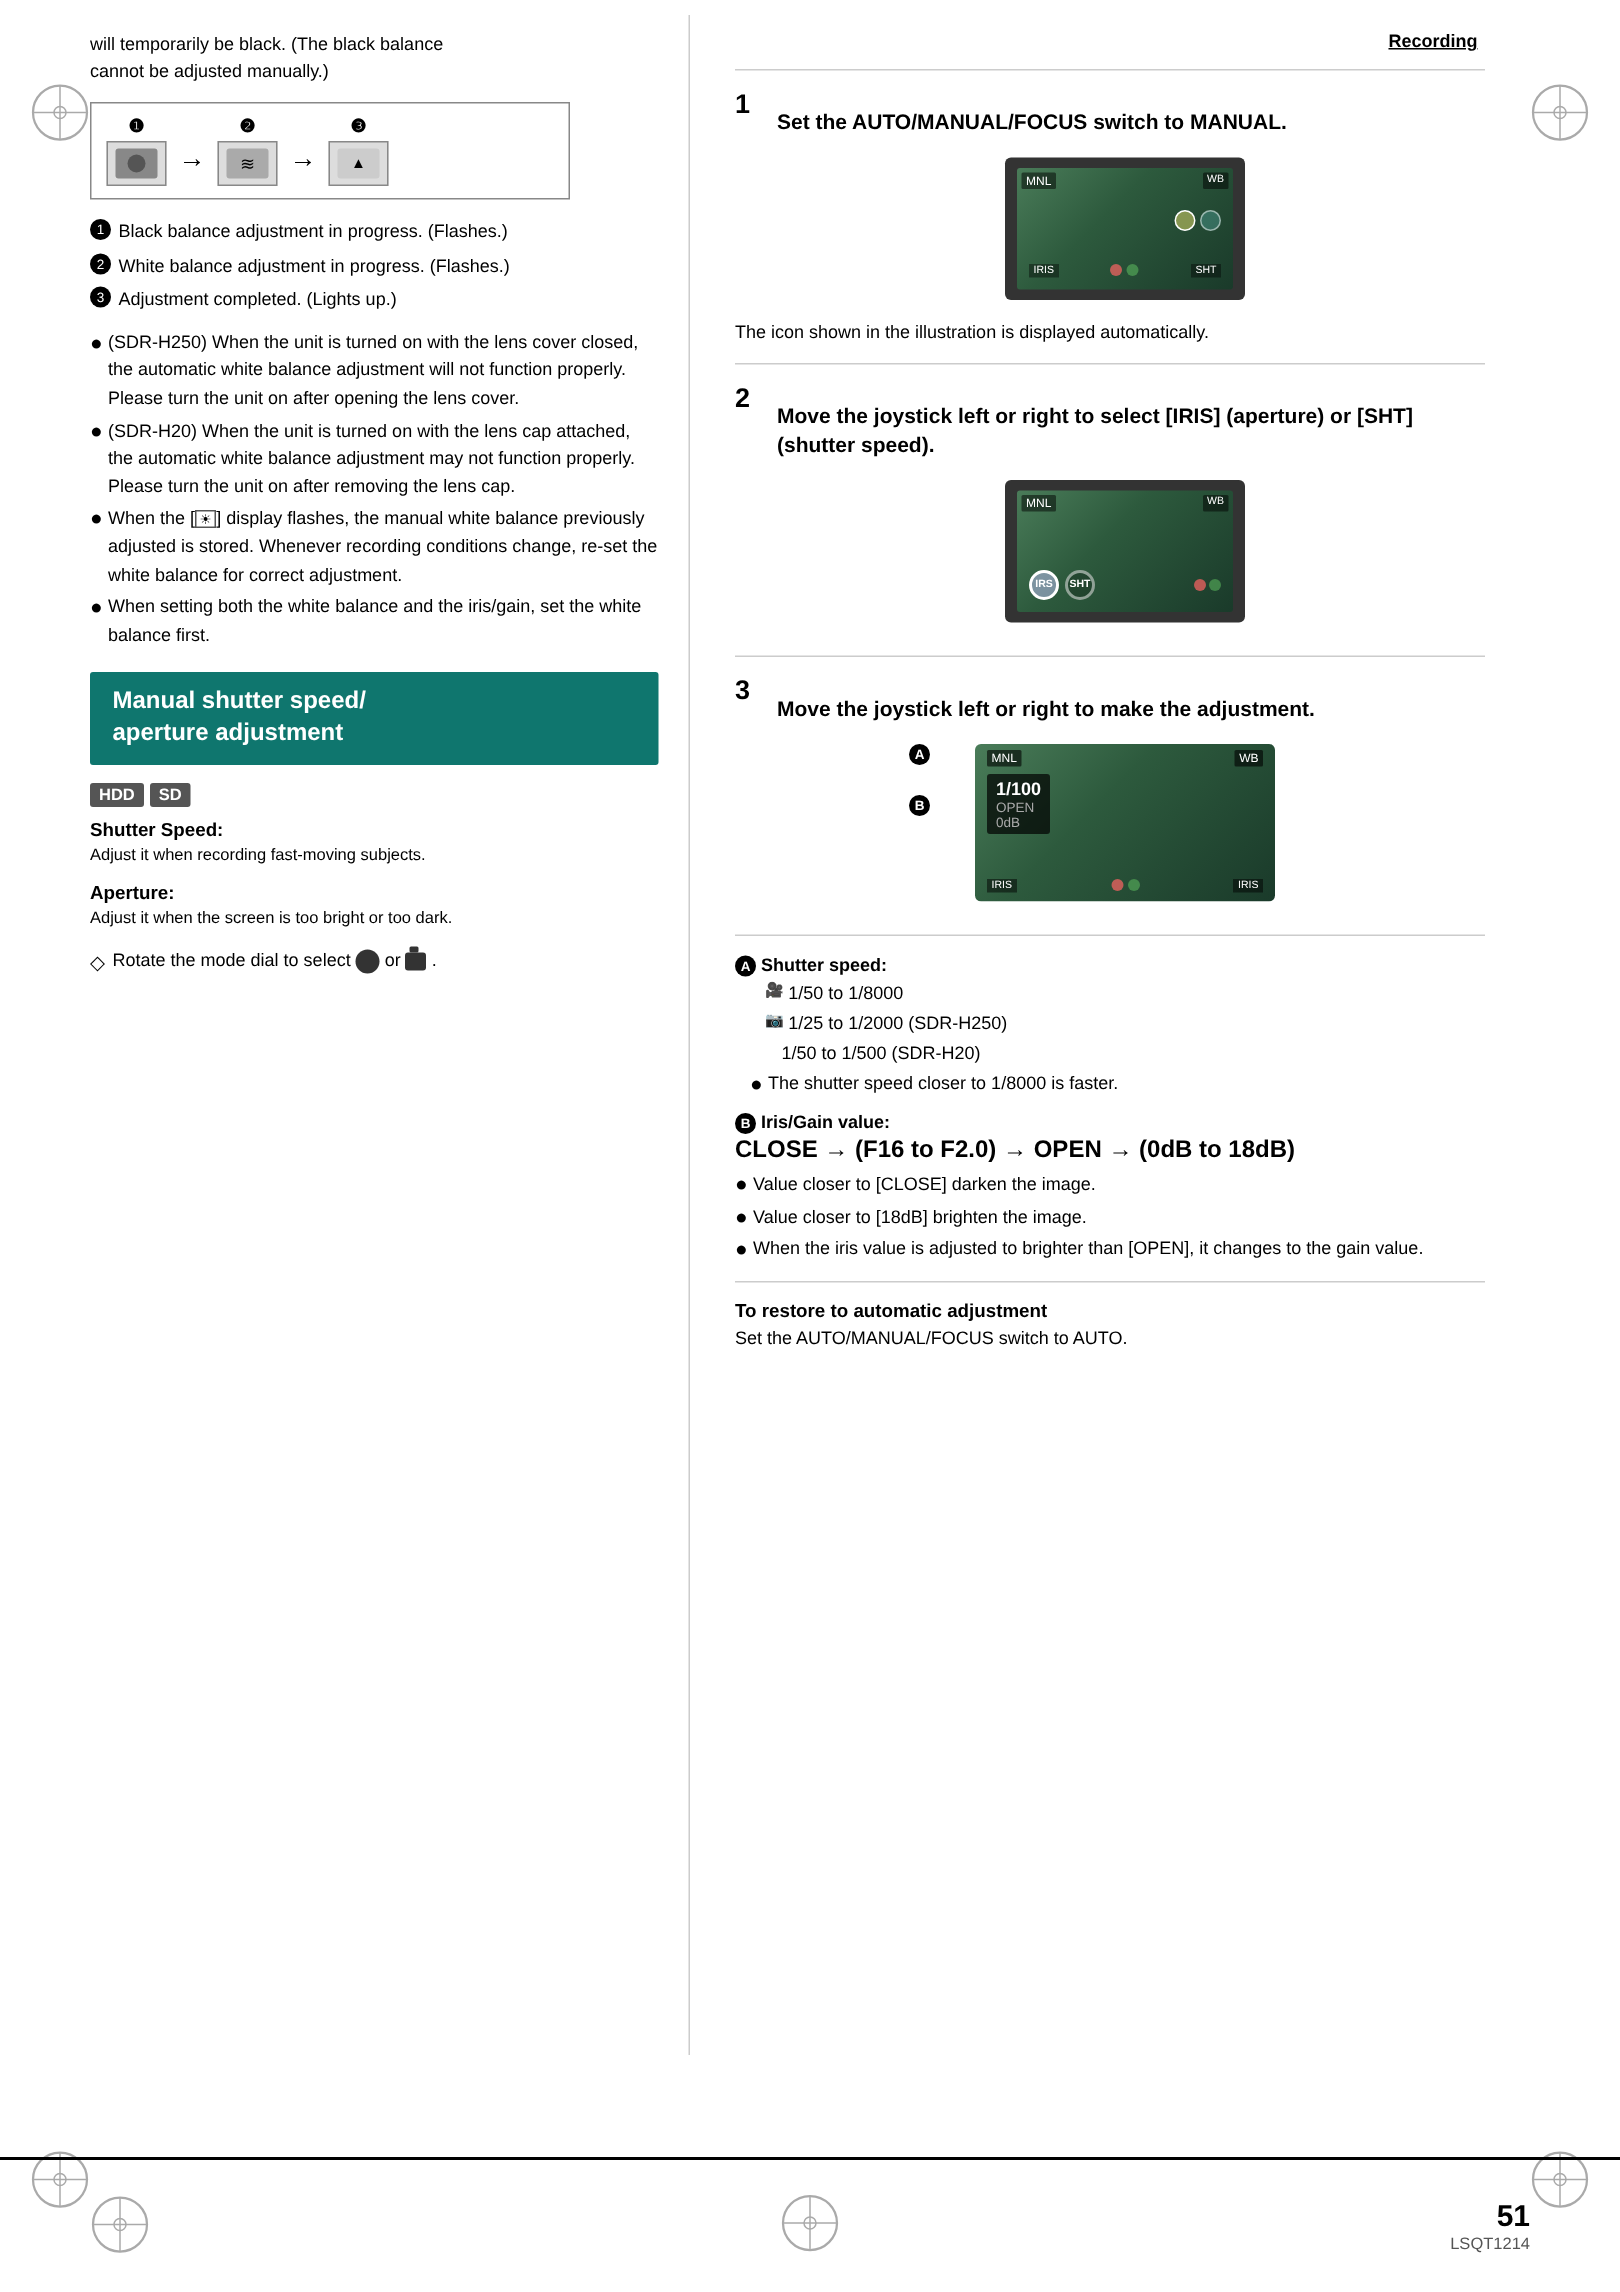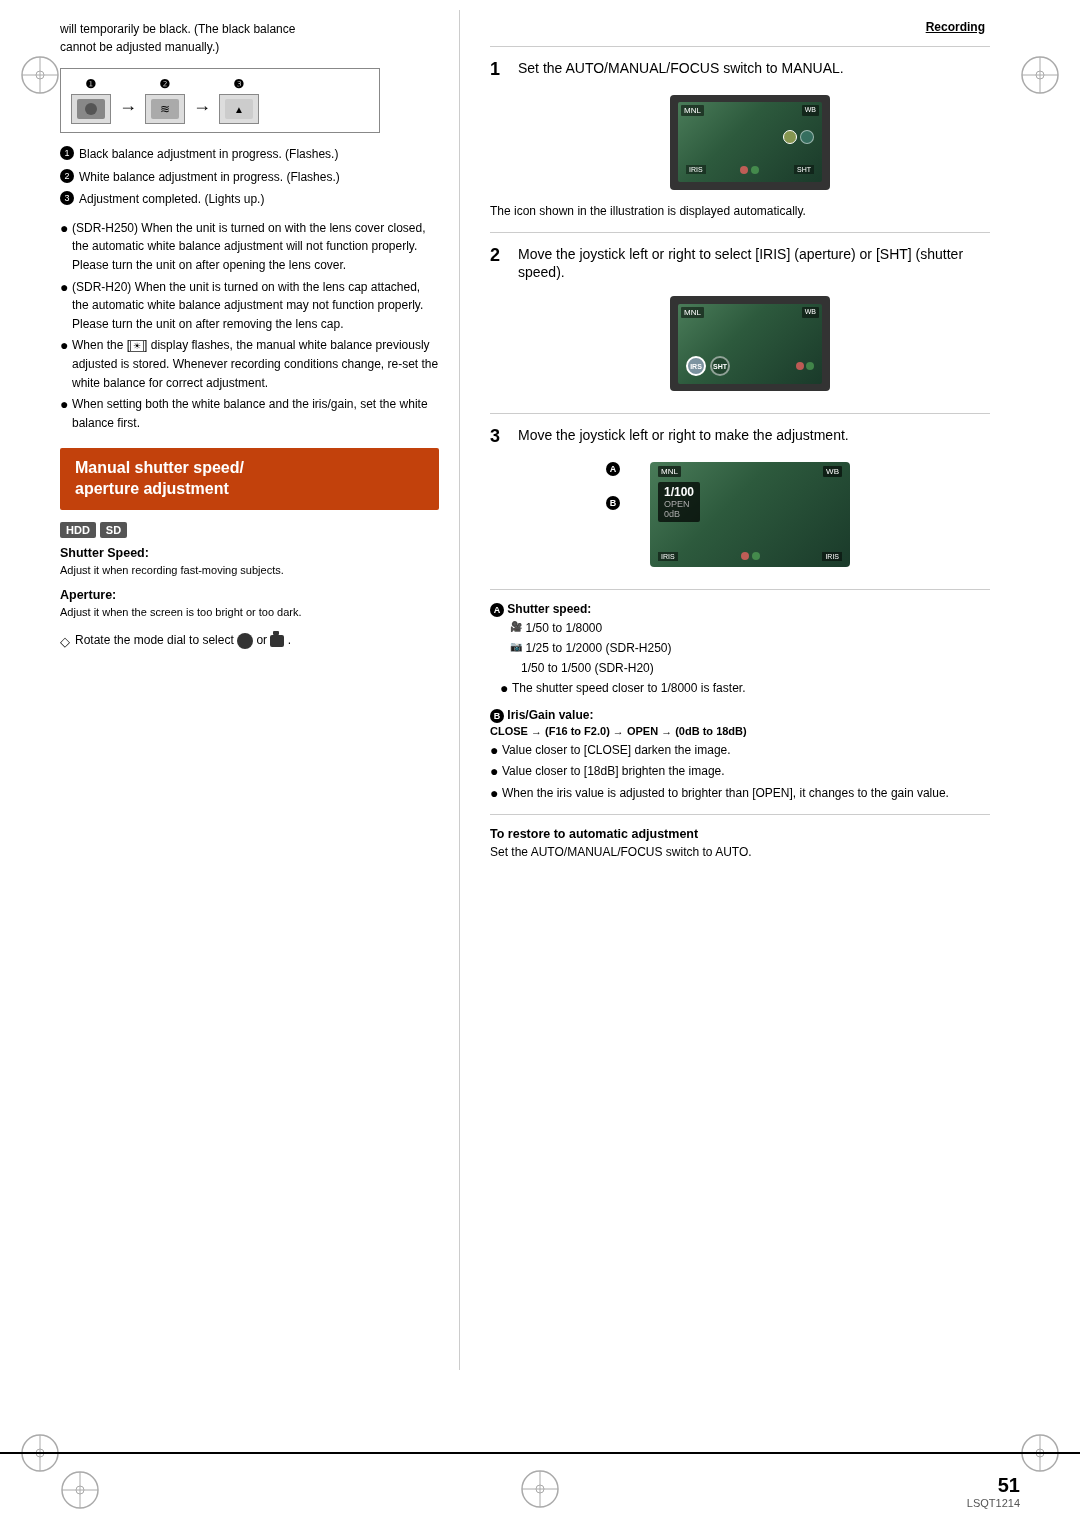--- a/index.html
+++ b/index.html
@@ -157,21 +157,21 @@
       line-height: 1.55;
       margin-bottom: 8px;
     }
     .dot-list li {
       display: flex;
       margin-bottom: 3px;
     }
 
     
     .manual-section-box {
-      background: #c2410c;
+      background: #0f766e;
       color: #fff;
       padding: 10px 15px;
       margin: 16px 0 12px 0;
       border-radius: 2px;
     }
     .manual-section-box h2 {
       font-size: 16px;
       font-weight: bold;
       line-height: 1.3;
     }
@@ -228,22 +228,23 @@
     }
     .step-num {
       font-size: 18px;
       font-weight: bold;
       min-width: 22px;
       margin-right: 6px;
       line-height: 1.2;
     }
     .step-title {
       font-size: 14px;
-      font-weight: normal;
+      font-weight: bold;
       line-height: 1.35;
+      margin-top: 13px;
     }
 
     
     .camera-img {
       width: 160px;
       height: 95px;
       background: #333;
       border-radius: 4px;
       margin: 8px 0 8px 20px;
       display: flex;
@@ -355,21 +356,21 @@
       font-size: 12.5px;
       margin-bottom: 4px;
     }
 
     
     .footer {
       position: absolute;
       bottom: 0;
       left: 0;
       right: 0;
-      height: 76px;
+      height: 90px;
       border-top: 2px solid #000;
       display: flex;
       align-items: center;
       justify-content: space-between;
       padding: 0 60px;
     }
     .footer-left { width: 100px; }
     .footer-center { text-align: center; }
     .footer-right { width: 100px; text-align: right; }
     .page-number {
@@ -397,21 +398,21 @@
       margin-bottom: 2px;
     }
     .sub-list .icon-small {
       min-width: 18px;
       font-size: 10px;
       margin-right: 3px;
     }
 
     .iris-formula {
       font-weight: bold;
-      font-size: 11px;
+      font-size: 16px;
     }
   </style>
 </head>
 <body>
 
 <div class="page-outer">
 
   <div class="corner corner-tl">
     <svg viewBox="0 0 40 40">
         <circle cx="20" cy="20" r="18" fill="none" stroke="#aaa" stroke-width="1.5"></circle>

